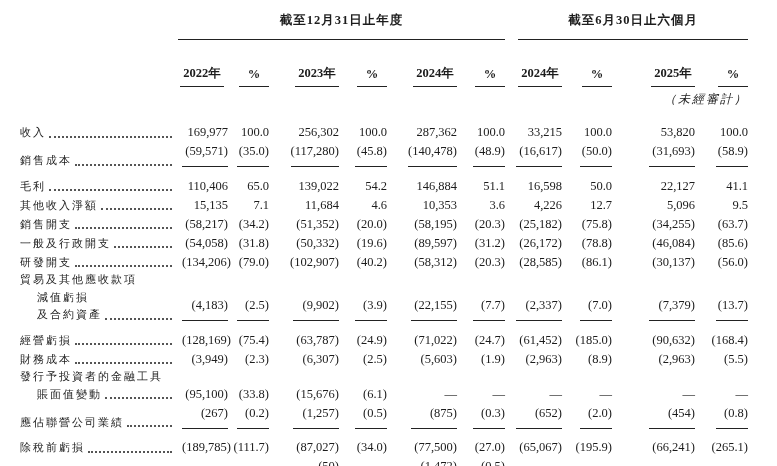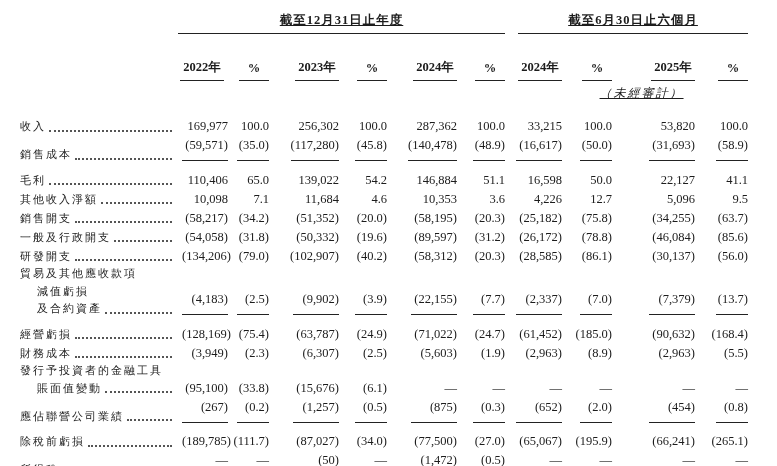--- a/index.html
+++ b/index.html
@@ -7,33 +7,33 @@
     width:777px;height:466px;background:#ffffff;overflow:hidden;
     font-family:"Liberation Serif","DejaVu Serif",serif;color:#1c1c1c;
     box-sizing:border-box;
   }
   table{border-collapse:collapse;table-layout:fixed;margin:8px 0 0 20px;width:728px;}
   th,td{padding:0;font-weight:normal;}
 
   
   tr.grouphead th{vertical-align:bottom;padding-top:4px;}
   .grp{display:block;text-align:center;font-weight:bold;font-size:12.5px;
-       letter-spacing:1px;border-bottom:1.5px solid #222;padding-bottom:4px;text-decoration:underline;}
+       letter-spacing:1px;border-bottom:1.5px solid #222;padding-bottom:10px;}
   th.g2 .grp{margin-left:13px;}
 
   
   tr.colhead th{padding-top:9px;text-align:right;vertical-align:bottom;}
   .chu{display:inline-block;text-align:center;font-weight:bold;font-size:12.5px;
        border-bottom:1.5px solid #222;padding-bottom:4px;}
   th.year .chu{min-width:44px;margin-top:16px;}
   th.pct .chu{min-width:30px;}
 
   
   td.note1{text-align:center;font-style:italic;font-size:12px;letter-spacing:1.5px;padding-top:7px;}
-  td.note2{text-align:center;font-style:italic;font-size:12px;letter-spacing:2px;padding:4px 0 0 30px;text-decoration:underline;}
+  td.note2{text-align:right;font-style:italic;font-size:12px;letter-spacing:2px;padding:4px 0 0 30px;}
 
   
   td.label{font-size:11px;letter-spacing:2px;vertical-align:bottom;}
   .lab-line{display:flex;align-items:flex-end;line-height:17.5px;white-space:nowrap;}
   .lab-line.ind{padding-left:17px;}
   .leader{flex:1 1 auto;min-width:6px;border-bottom:2px dotted #555;margin:0 6px 4px 3px;}
   td.num{text-align:right;vertical-align:bottom;font-size:12.5px;line-height:14px;padding:2.5px 0 2.5px 4px;}
   .v{display:inline-block;}
   td.num.year .v{min-width:46px;}
   td.num.pct .v{min-width:32px;}
@@ -145,21 +145,21 @@
           <td class="num year"><span class="v">22,127</span></td>
           <td class="num pct"><span class="v">41.1</span></td>
         </tr>
         <tr>
           <td class="label">
             <div class="lab-line">
               <span>其他收入淨額</span>
               <span class="leader"></span>
             </div>
           </td>
-          <td class="num year"><span class="v">10,098</span></td>
+          <td class="num year"><span class="v">15,135</span></td>
           <td class="num pct"><span class="v">7.1</span></td>
           <td class="num year"><span class="v">11,684</span></td>
           <td class="num pct"><span class="v">4.6</span></td>
           <td class="num year"><span class="v">10,353</span></td>
           <td class="num pct"><span class="v">3.6</span></td>
           <td class="num year"><span class="v">4,226</span></td>
           <td class="num pct"><span class="v">12.7</span></td>
           <td class="num year"><span class="v">5,096</span></td>
           <td class="num pct"><span class="v">9.5</span></td>
         </tr>

